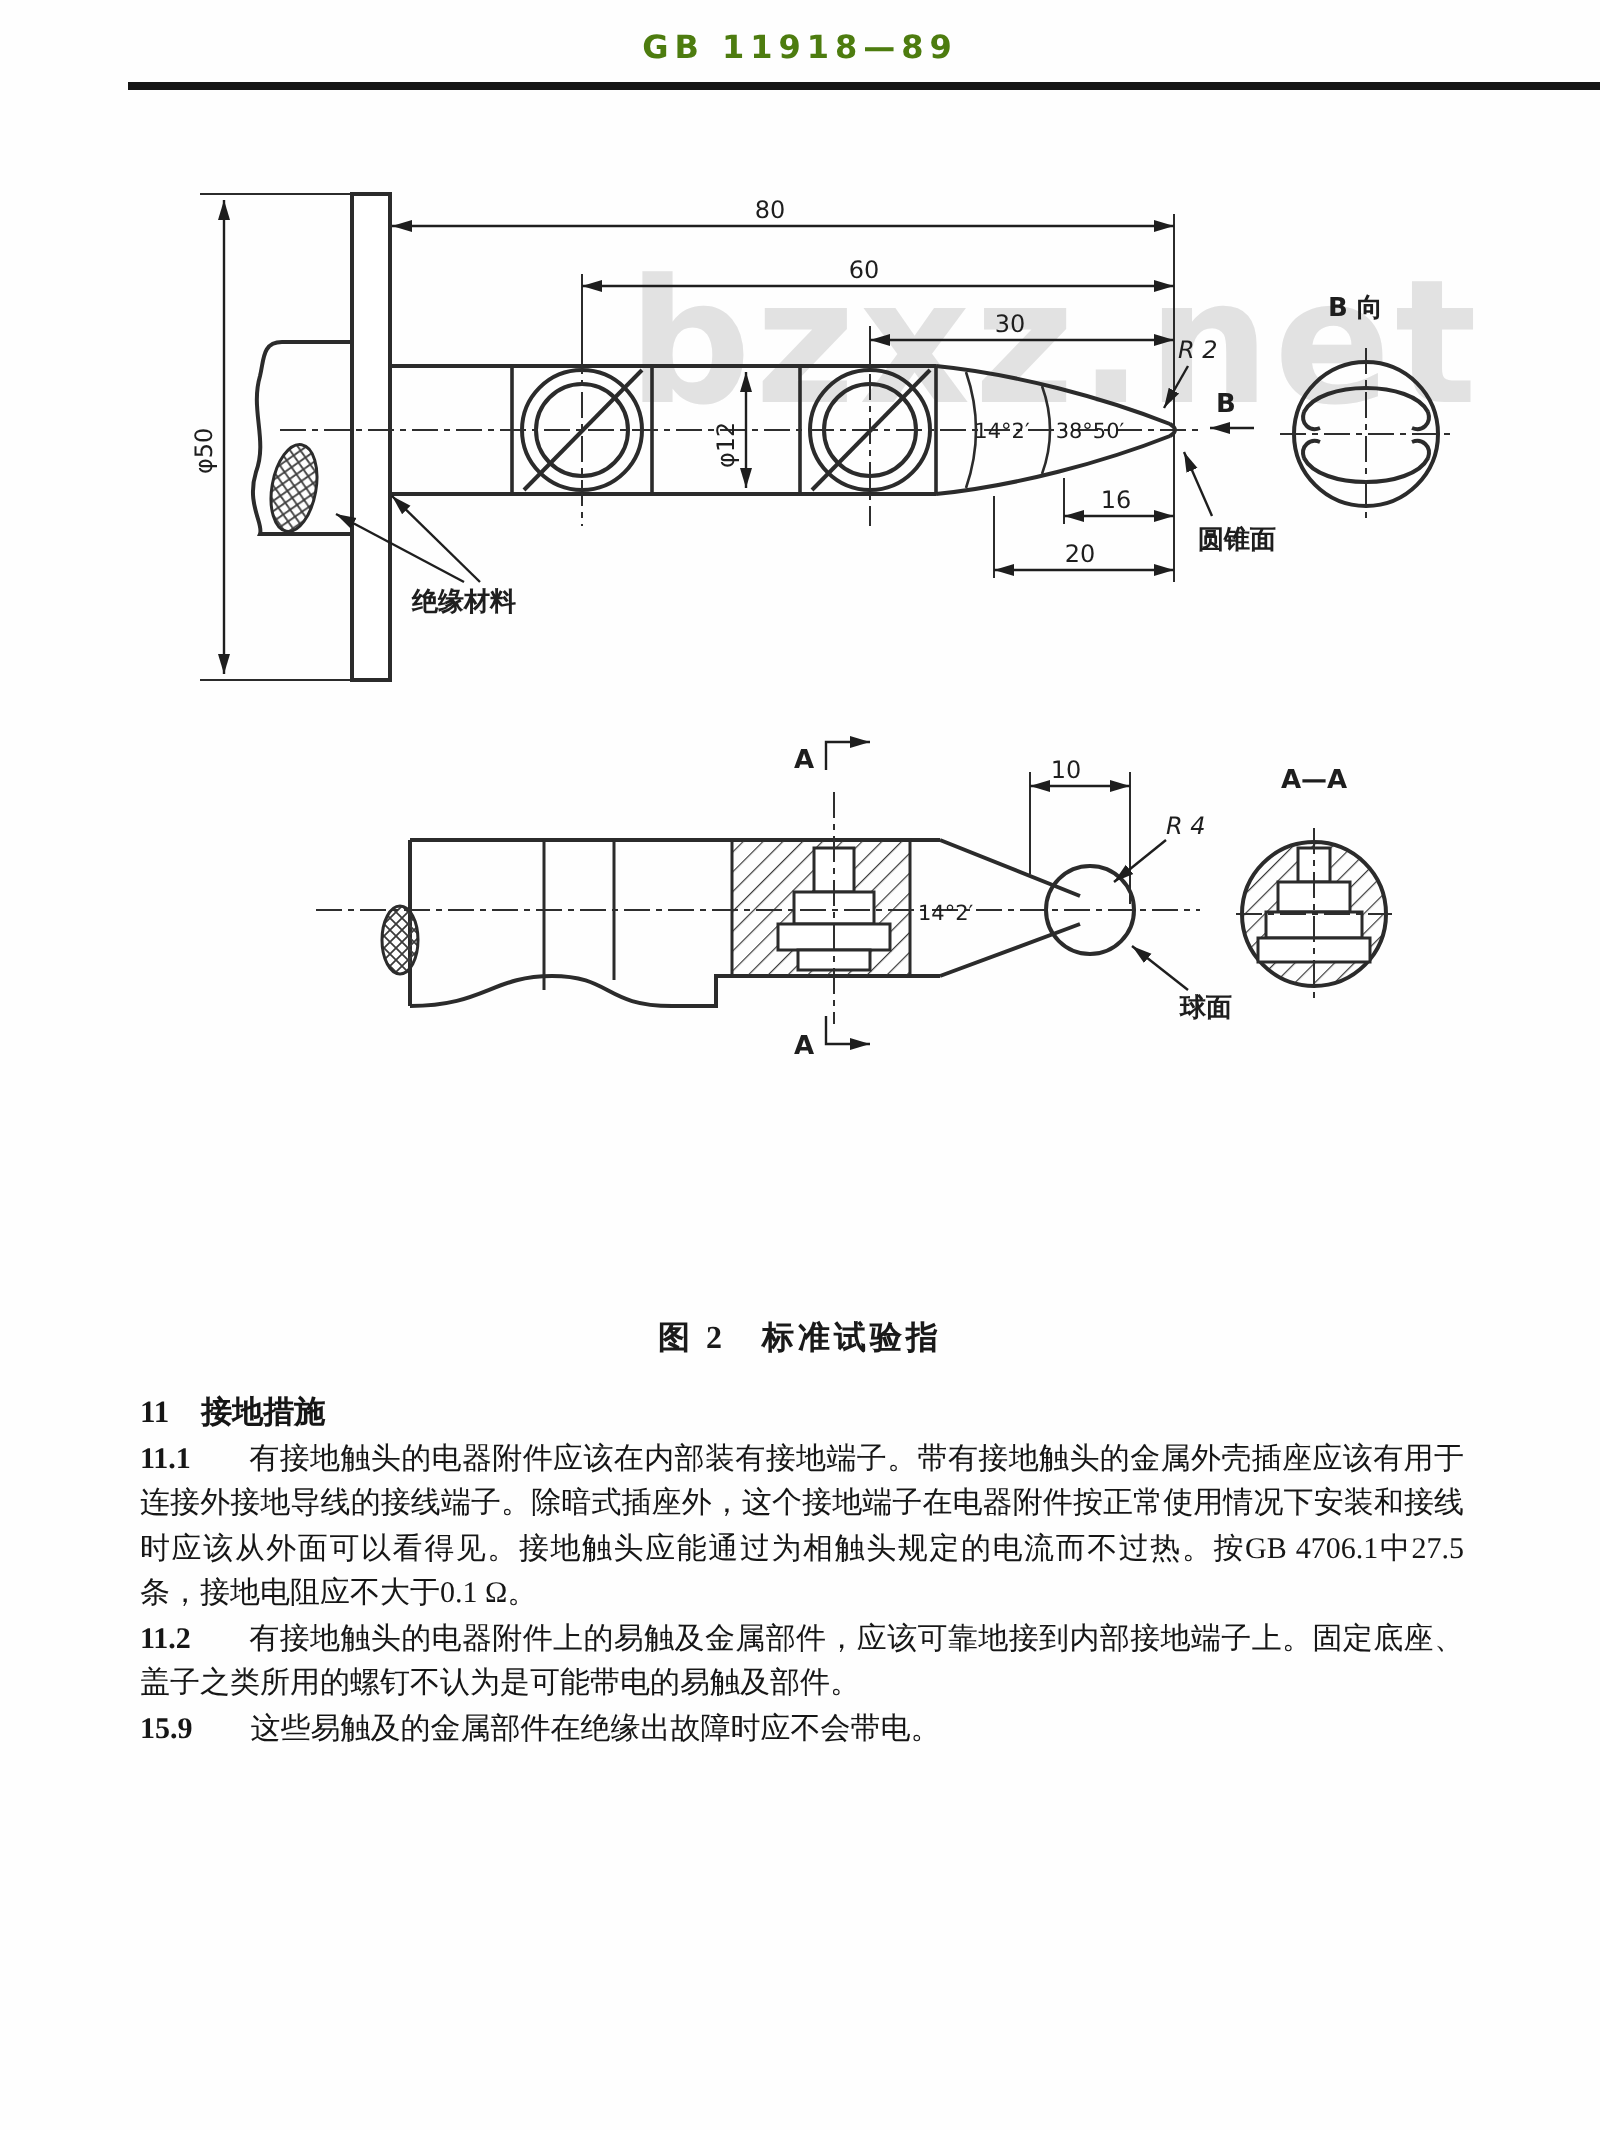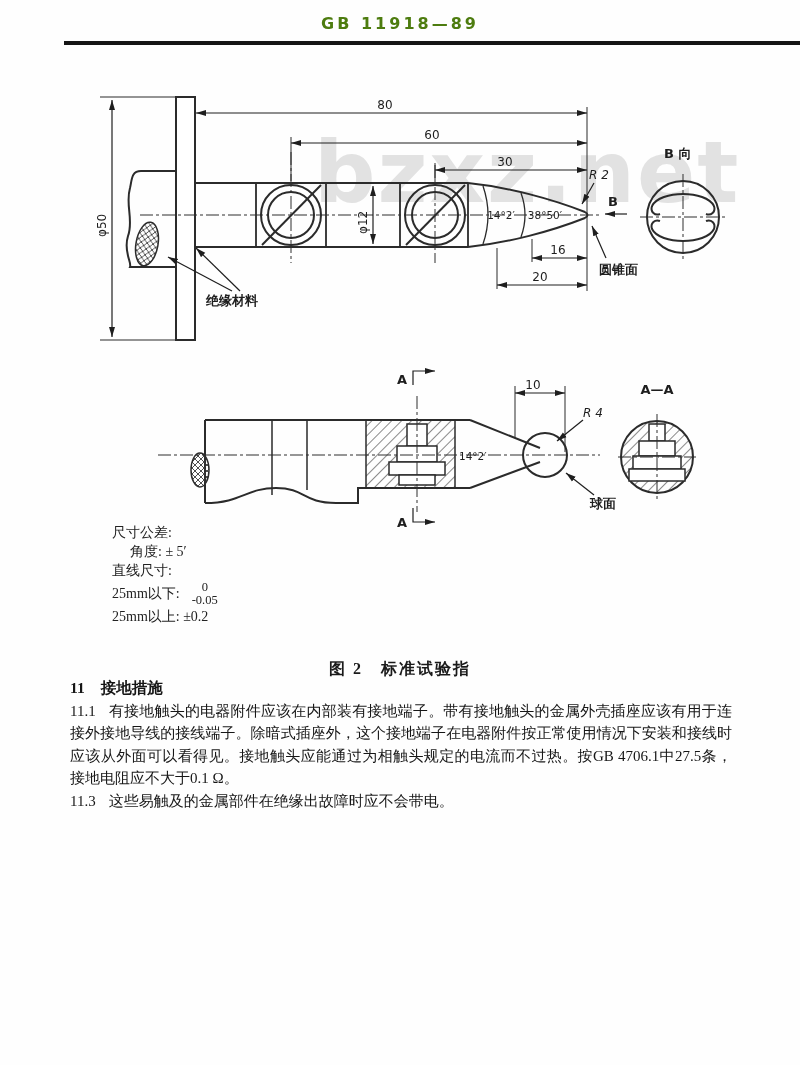--- a/index.html
+++ b/index.html
@@ -39,27 +39,27 @@
   .tol-row{display:flex;align-items:center;}
   .stack{display:inline-flex;flex-direction:column;font-size:12.5px;line-height:13px;margin-left:12px;}
   .stack span:first-child{padding-left:10px;}
   
   .caption{
     position:absolute;top:659px;left:0;width:100%;text-align:center;z-index:2;
     font-size:16px;font-weight:bold;letter-spacing:2px;color:#1a1a1a;
   }
   
   .text-block{
-    position:absolute;top:677px;left:70px;width:662px;z-index:2;
+    position:absolute;top:696px;left:70px;width:662px;z-index:2;
     font-size:15px;line-height:22.5px;text-align:justify;color:#161616;
   }
   .sec-head{font-size:15.5px;font-weight:bold;margin:0 0 12px 0;}
   .sec-head .num{margin-right:16px;}
   .text-block p{margin:0;}
-  .pnum{font-weight:normal;margin-right:13px;}
+  .pnum{font-weight:bold;margin-right:29px;}
   .indent{text-indent:2em;}
 </style>
 </head>
 <body>
 
 <div class="page">
 
   <div class="hdr-title">GB 11918—89</div>
   <div class="hdr-rule"></div>
 
@@ -209,41 +209,31 @@
       <text class="dimtxt" x="533" y="389" text-anchor="middle">10</text>
       <text class="dimtxt" x="583" y="417" font-style="italic">R 4</text>
       <text class="angtxt" x="459" y="460">14°2′</text>
       <text class="cjk" x="590" y="508">球面</text>
       <text class="viewtxt" x="657" y="394" text-anchor="middle">A—A</text>
       <text class="viewtxt" x="397" y="384">A</text>
       <text class="viewtxt" x="397" y="527">A</text>
     </g>
   </svg>
 
-  <div class="tol">
-    <div>尺寸公差:</div>
-    <div class="ind">角度: ± 5′</div>
-    <div>直线尺寸:</div>
-    <div class="tol-row">
-      <span>25mm以下:</span>
-      <span class="stack">
-        <span>0</span>
-        <span>-0.05</span>
-      </span>
-    </div>
-    <div>25mm以上: ±0.2</div>
-  </div>
 
   <div class="caption">图 2　标准试验指</div>
 
   <div class="text-block">
     <p class="sec-head">
       <span class="num">11</span><span>接地措施</span>
     </p>
     <p>
       <span class="pnum">11.1</span><span>有接地触头的电器附件应该在内部装有接地端子。带有接地触头的金属外壳插座应该有用于连接外接地导线的接线端子。除暗式插座外，这个接地端子在电器附件按正常使用情况下安装和接线时应该从外面可以看得见。接地触头应能通过为相触头规定的电流而不过热。按GB 4706.1中27.5条，接地电阻应不大于0.1 Ω。</span>
     </p>
     <p>
-      <span class="pnum">11.3</span><span>这些易触及的金属部件在绝缘出故障时应不会带电。</span>
+      <span class="pnum">11.2</span><span>有接地触头的电器附件上的易触及金属部件，应该可靠地接到内部接地端子上。固定底座、盖子之类所用的螺钉不认为是可能带电的易触及部件。</span>
+    </p>
+    <p>
+      <span class="pnum">15.9</span><span>这些易触及的金属部件在绝缘出故障时应不会带电。</span>
     </p>
   </div>
 
 </div>
 
 </body></html>

